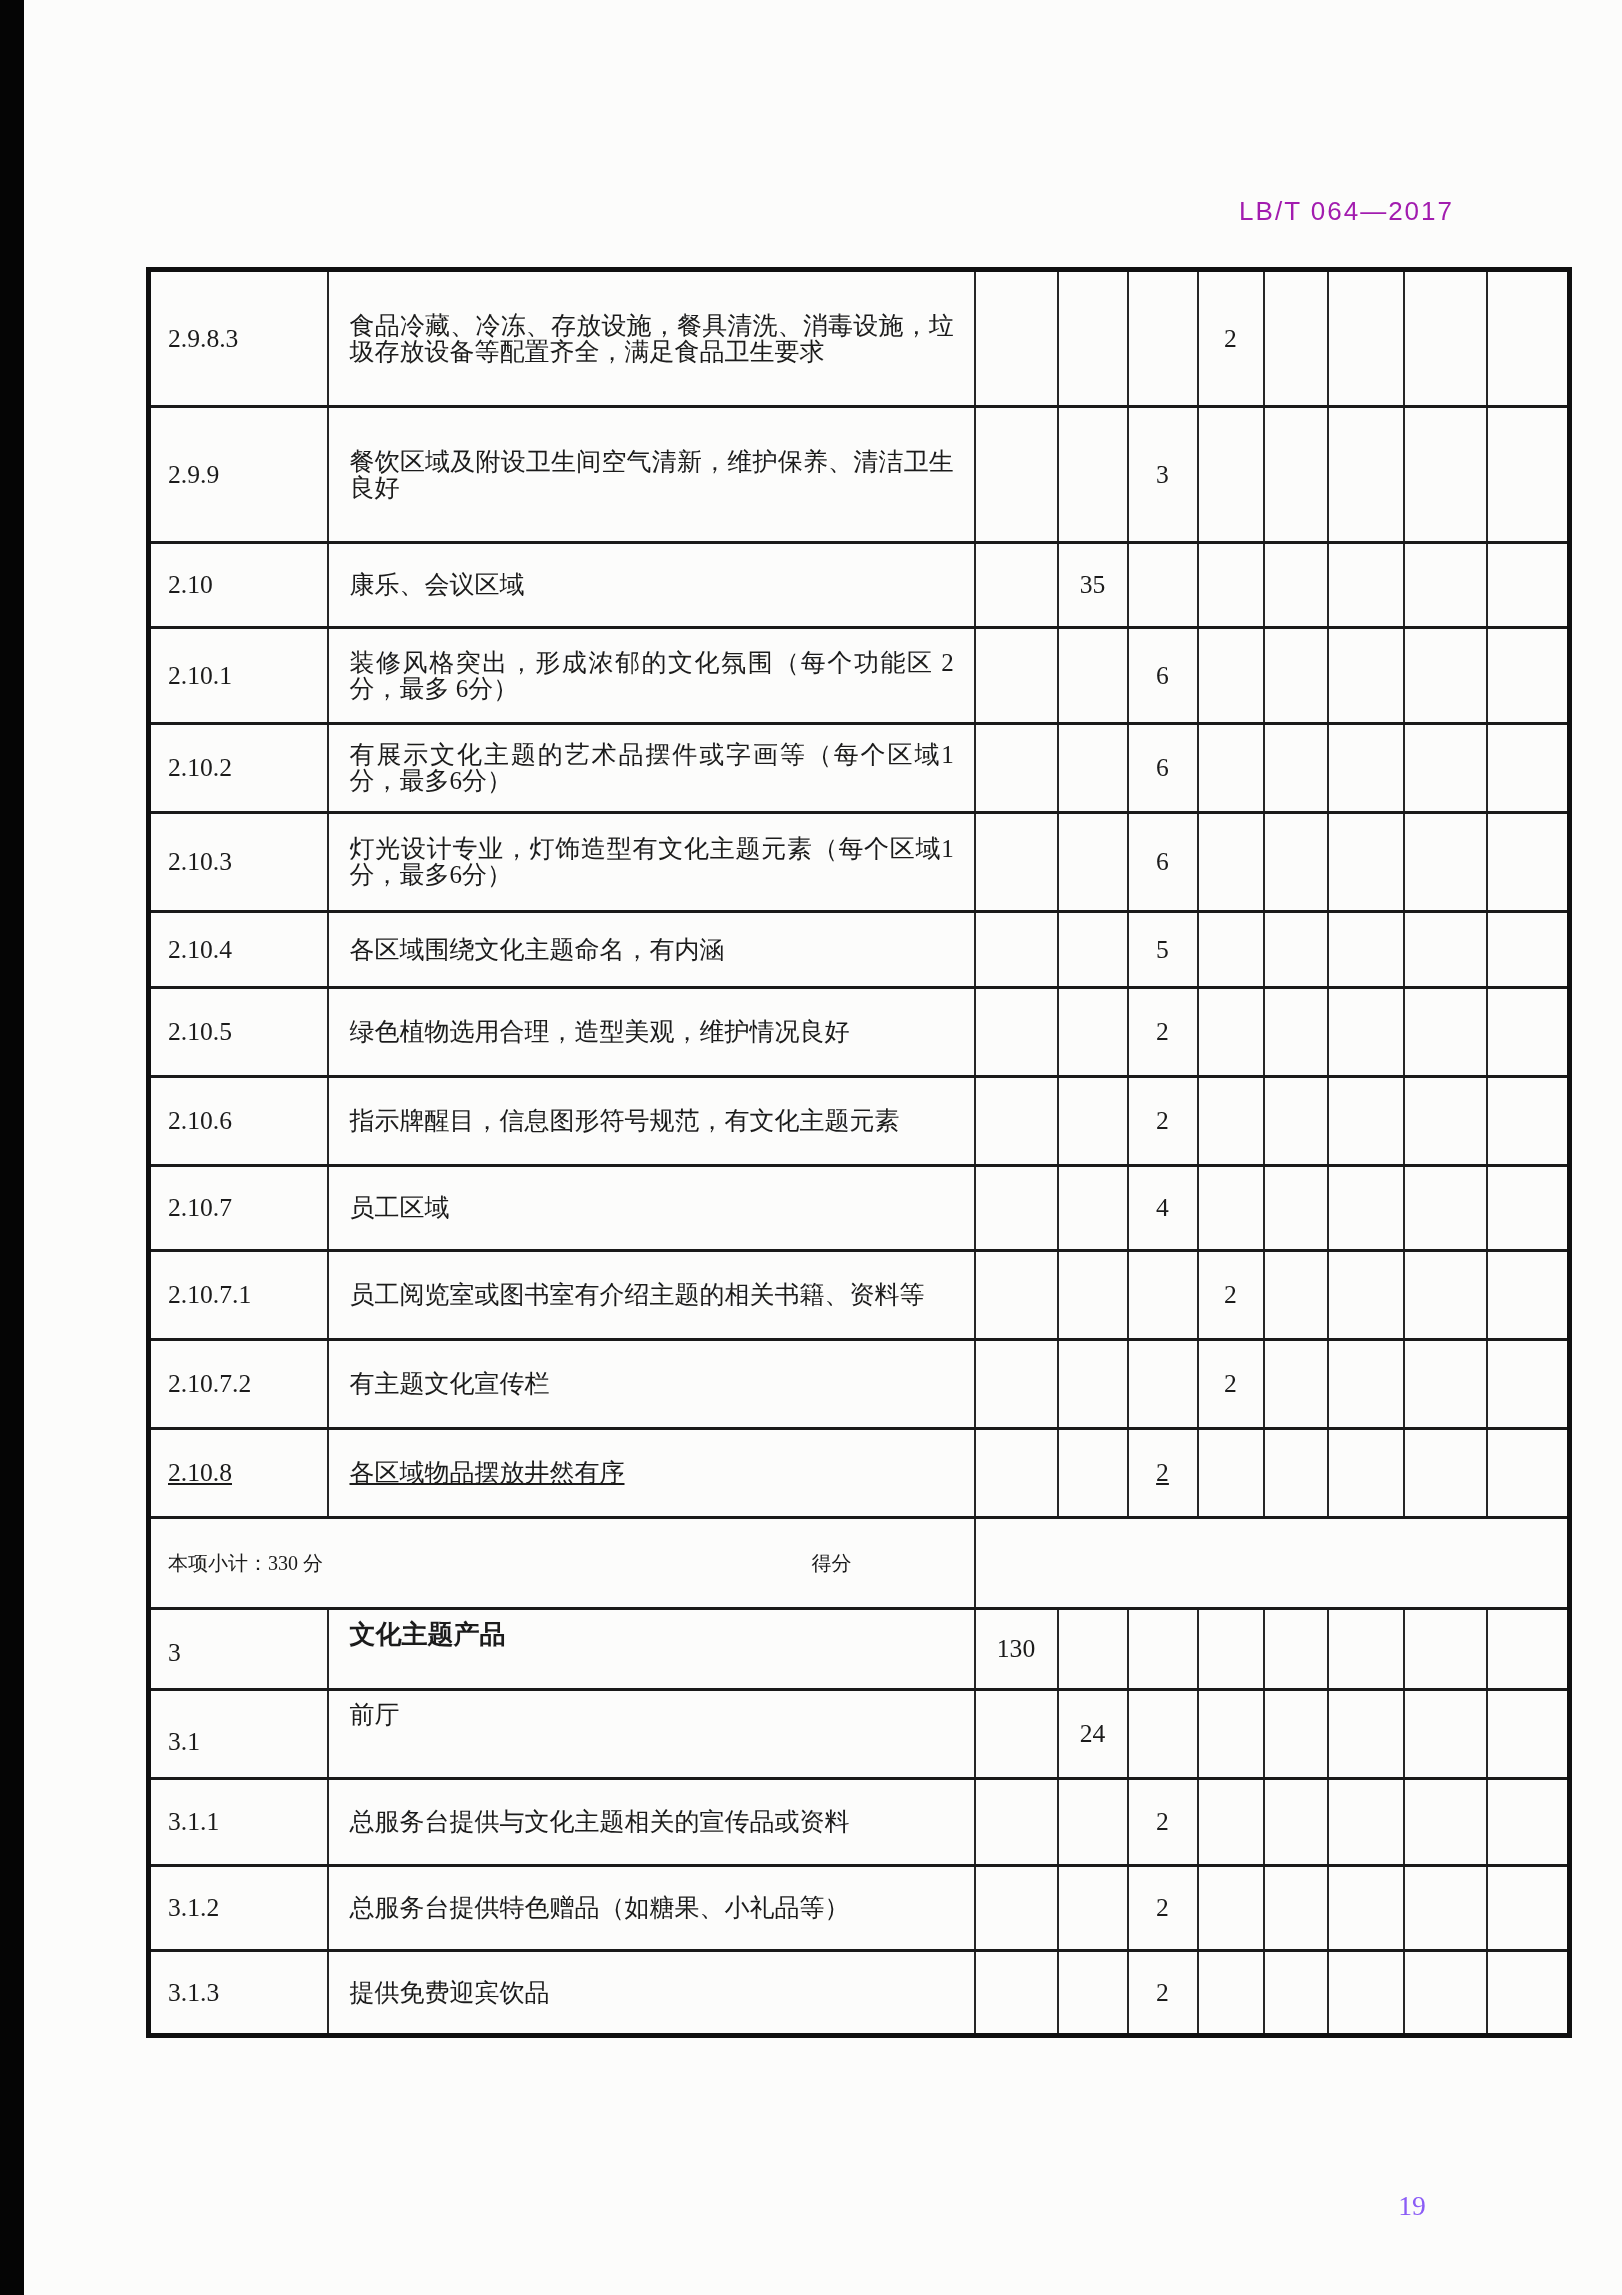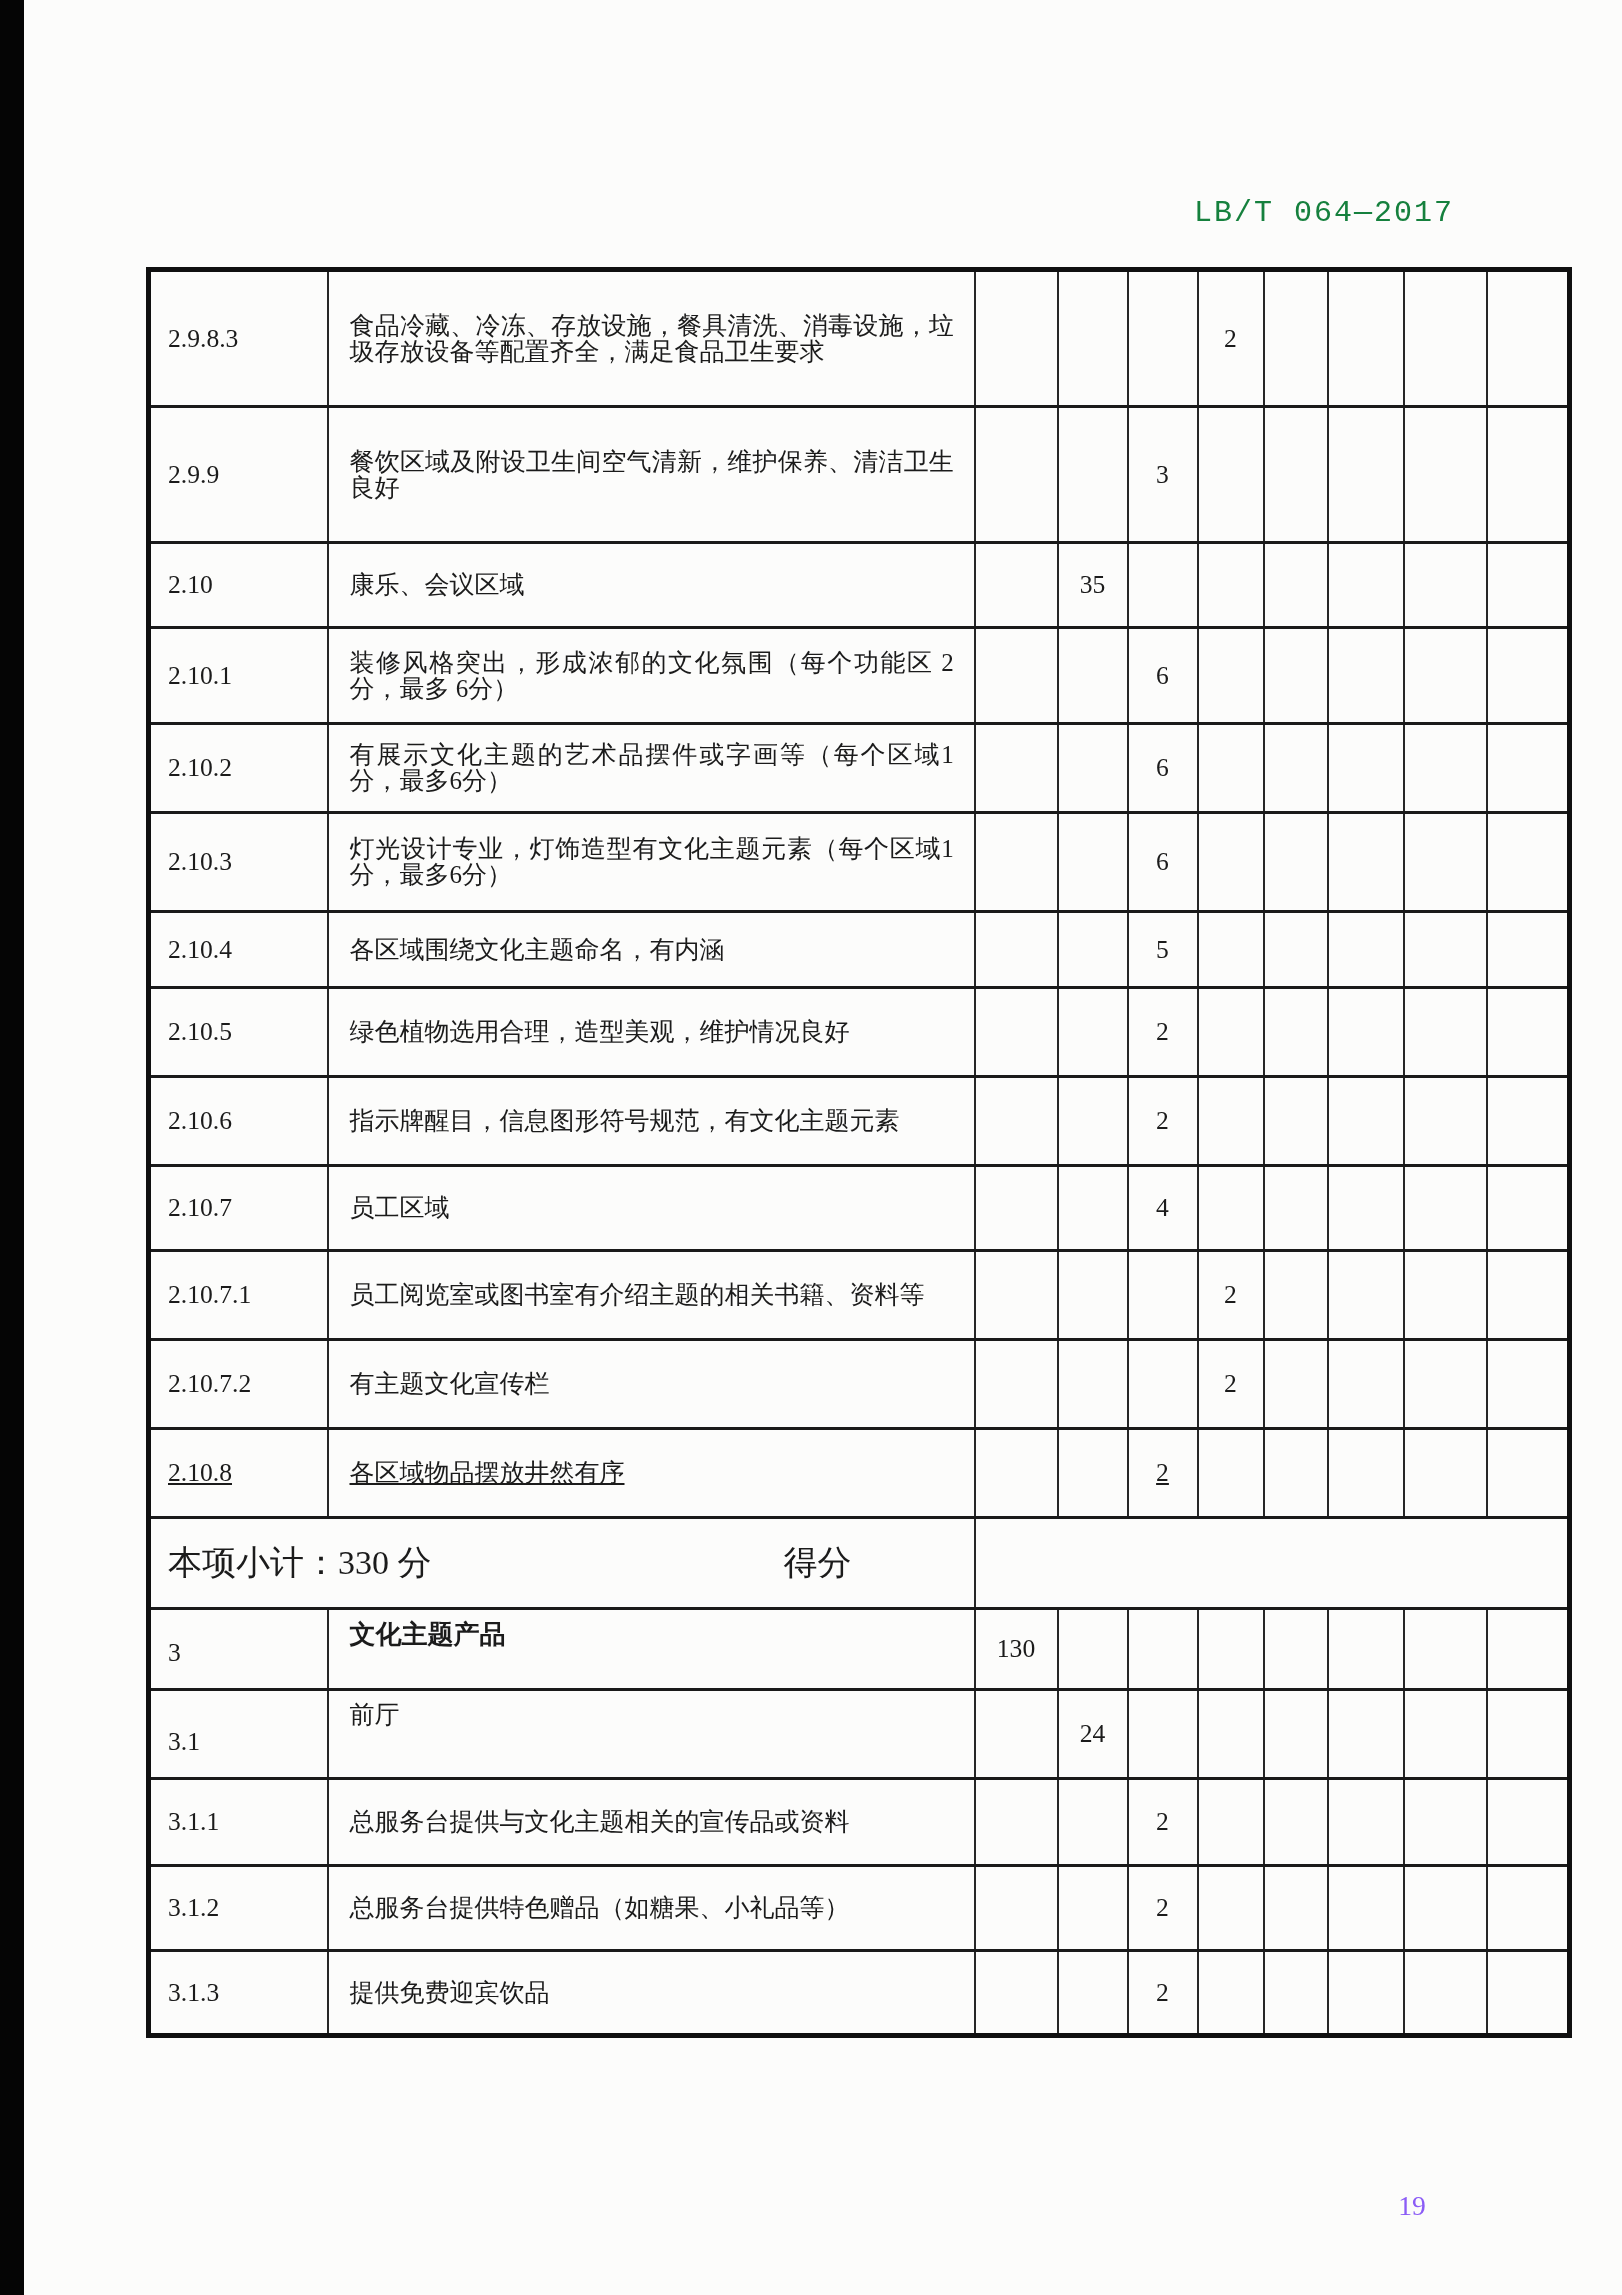--- a/index.html
+++ b/index.html
@@ -10,22 +10,22 @@
     overflow:hidden;
     font-family:"Liberation Serif", serif;
     color:#1b1b1b;
   }
   .left-bar{
     position:absolute;left:0;top:0;width:24px;height:2295px;
     background:#050505;
   }
   .doc-code{
     position:absolute;top:196px;right:168px;
-    font-family:Liberation Mono, monospace;
-    font-size:30px;letter-spacing:2px;color:#15803d;
+    font-family:Liberation Sans, sans-serif;
+    font-size:26px;letter-spacing:2px;color:#a21caf;
     white-space:nowrap;
   }
   table.score-table{
     position:absolute;left:146px;top:267px;
     width:1421px;
     border-collapse:collapse;
     table-layout:fixed;
     border:5.3px solid #101010;
   }
   table.score-table td{
@@ -51,21 +51,21 @@
   }
   td.score-cell{
     text-align:center;font-size:25.6px;padding:0;
   }
   td.align-loose.desc-cell{vertical-align:top;padding-top:10.5px;}
   td.align-loose.no-cell{vertical-align:bottom;padding-bottom:19.7px;}
   td.subtotal-cell{padding:0;}
   .subtotal-inner{
     display:flex;align-items:center;justify-content:space-between;
     padding-left:17px;padding-right:122px;
-    font-size:34px;
+    font-size:20px;
   }
   .page-num{
     position:absolute;left:1379px;top:2190px;width:66px;
     text-align:center;font-size:27.6px;color:#8b5cf6;
   }
 </style>
 </head>
 <body>
 
 <div id="page">

